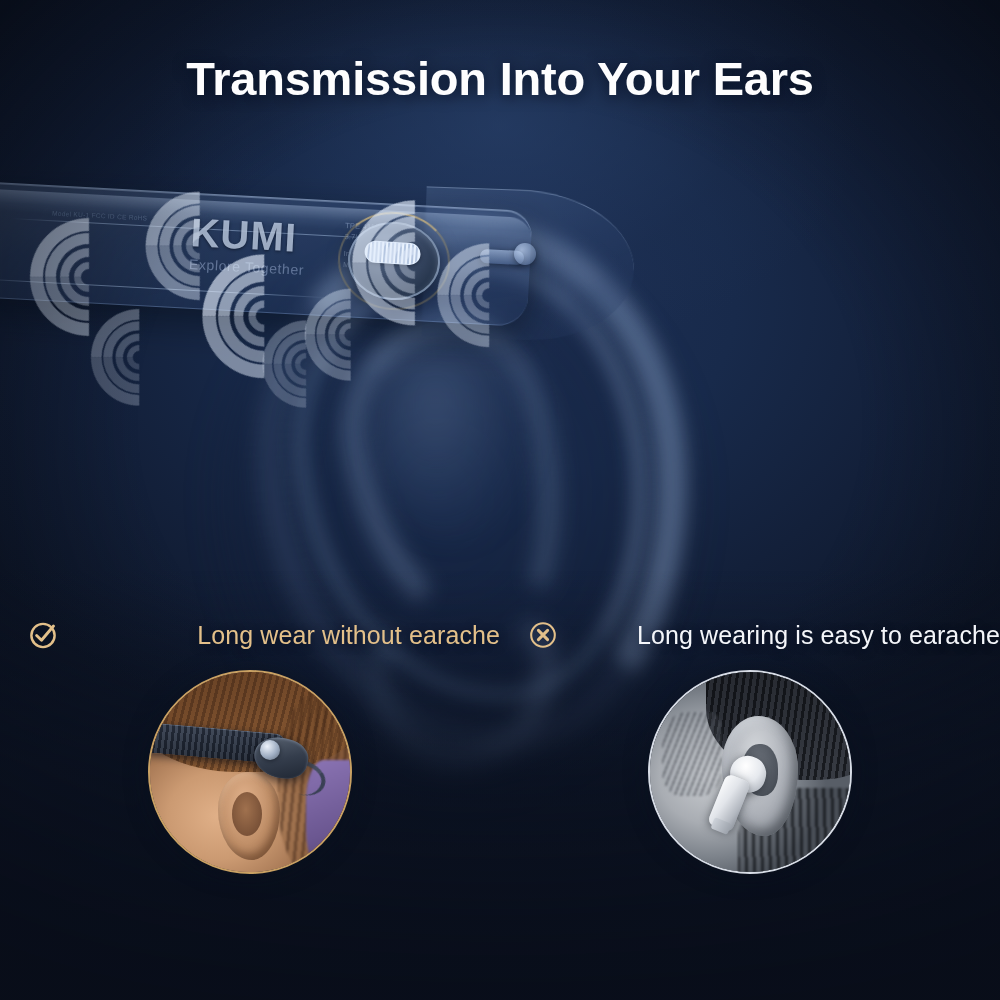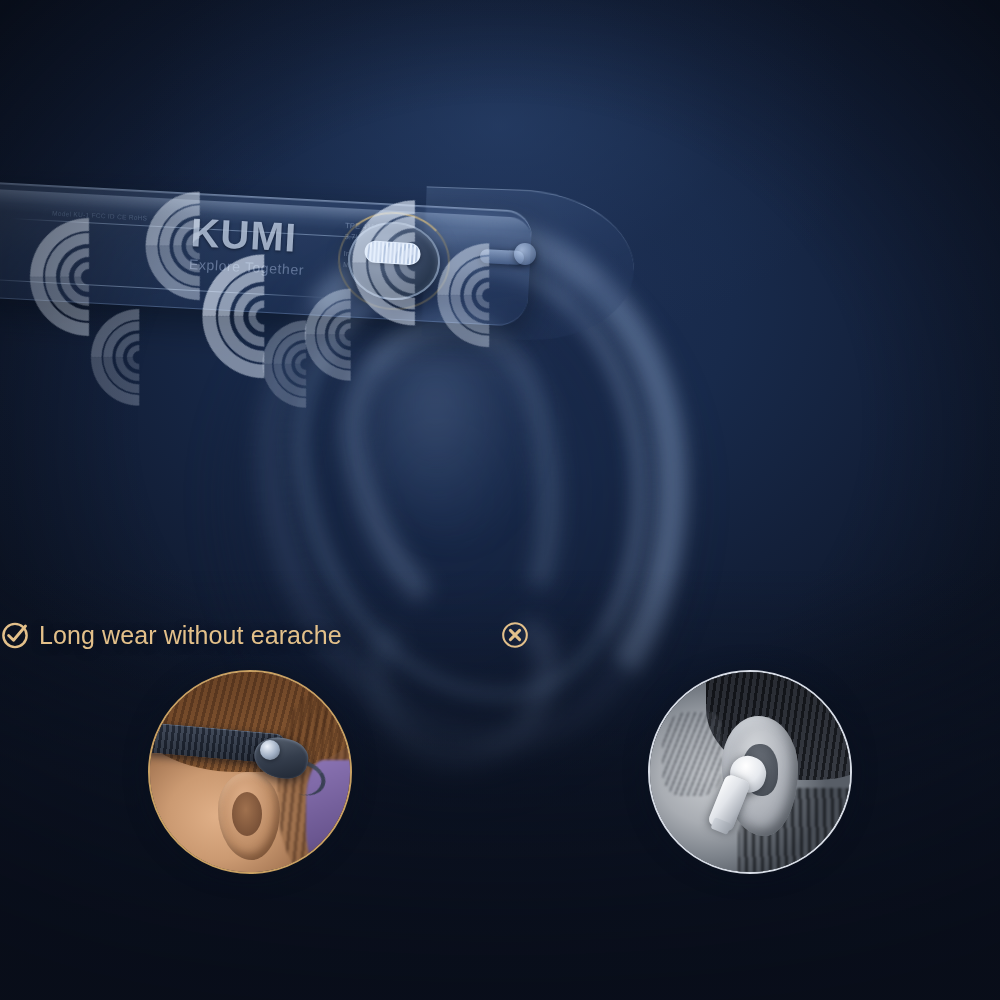--- a/index.html
+++ b/index.html
@@ -220,21 +220,21 @@
     z-index:20;
   }
   .title-line { display:block; }
 
   
   .compare { position:absolute; left:0; right:0; top:612px; height:340px; z-index:15; }
   .col { position:absolute; top:0; width:500px; }
   .col-left { left:0; }
   .col-right { left:500px; }
 
-  .cap { display:flex; align-items:center; gap:9px; justify-content:flex-start; height:46px; }
+  .cap { display:flex; align-items:center; gap:9px; justify-content:space-between; height:46px;margin-left:28px; }
   .cap-good { color:#e3c08a; }
   .cap-bad  { color:#f4f6fa; }
   .cap-text { font-size:25px; letter-spacing:.1px; white-space:nowrap;
               text-shadow:0 2px 8px rgba(6,12,26,.6); }
 
   .ic { width:30px; height:30px; flex:0 0 30px; position:relative; }
   .ic svg { display:block; width:30px; height:30px; overflow:visible; }
 
   .photo-wrap { position:absolute; top:58px; width:204px; height:204px; left:148px; }
   .col-right .photo-wrap { left:148px; }
@@ -468,20 +468,21 @@
         <span style="width: 88px; height: 88px; border-width: 11px; left: 21px; top: 21px; opacity: 0.85;"></span>
         <span style="width: 58px; height: 58px; border-width: 9px; left: 36px; top: 36px; opacity: 0.75;"></span>
         <span style="width: 30px; height: 30px; border-width: 7px; left: 50px; top: 50px; opacity: 0.65;"></span>
       </div>
     </div>
 
   <div class="bg-vignette"></div>
   <div class="bg-bottomfade"></div>
 
   <h1 class="title">
+    <span class="title-line">Transmission Into Your Ears</span>
   </h1>
 
   <div class="compare">
 
     <div class="col col-left">
       <div class="cap cap-good">
         <span class="ic">
           <svg viewBox="0 0 32 32">
             <circle cx="16" cy="16.5" r="12.4" fill="none" stroke="#e3c08a" stroke-width="2.6"></circle>
             <path d="M9.2 16.6 L14.4 21.6 L27.2 6.4" fill="none" stroke="#e3c08a" stroke-width="3.1" stroke-linecap="round" stroke-linejoin="round"></path>
@@ -506,20 +507,21 @@
     </div>
 
     <div class="col col-right">
       <div class="cap cap-bad">
         <span class="ic">
           <svg viewBox="0 0 32 32">
             <circle cx="16" cy="16" r="12.6" fill="none" stroke="#e3c08a" stroke-width="2.2"></circle>
             <path d="M11.1 11.1 L20.9 20.9 M20.9 11.1 L11.1 20.9" fill="none" stroke="#e3c08a" stroke-width="3.2" stroke-linecap="round"></path>
           </svg>
         </span>
+        <span class="cap-text">Long wearing is easy to earache</span>
       </div>
       <div class="photo-wrap">
         <div class="photo photo-bad">
           <div class="pb-skin"></div>
           <div class="pb-hair"></div>
           <div class="pb-hair-b"></div>
           <div class="pb-sideburn"></div>
           <div class="pb-ear"></div>
           <div class="pb-concha"></div>
           <div class="pb-bud-head"></div>

